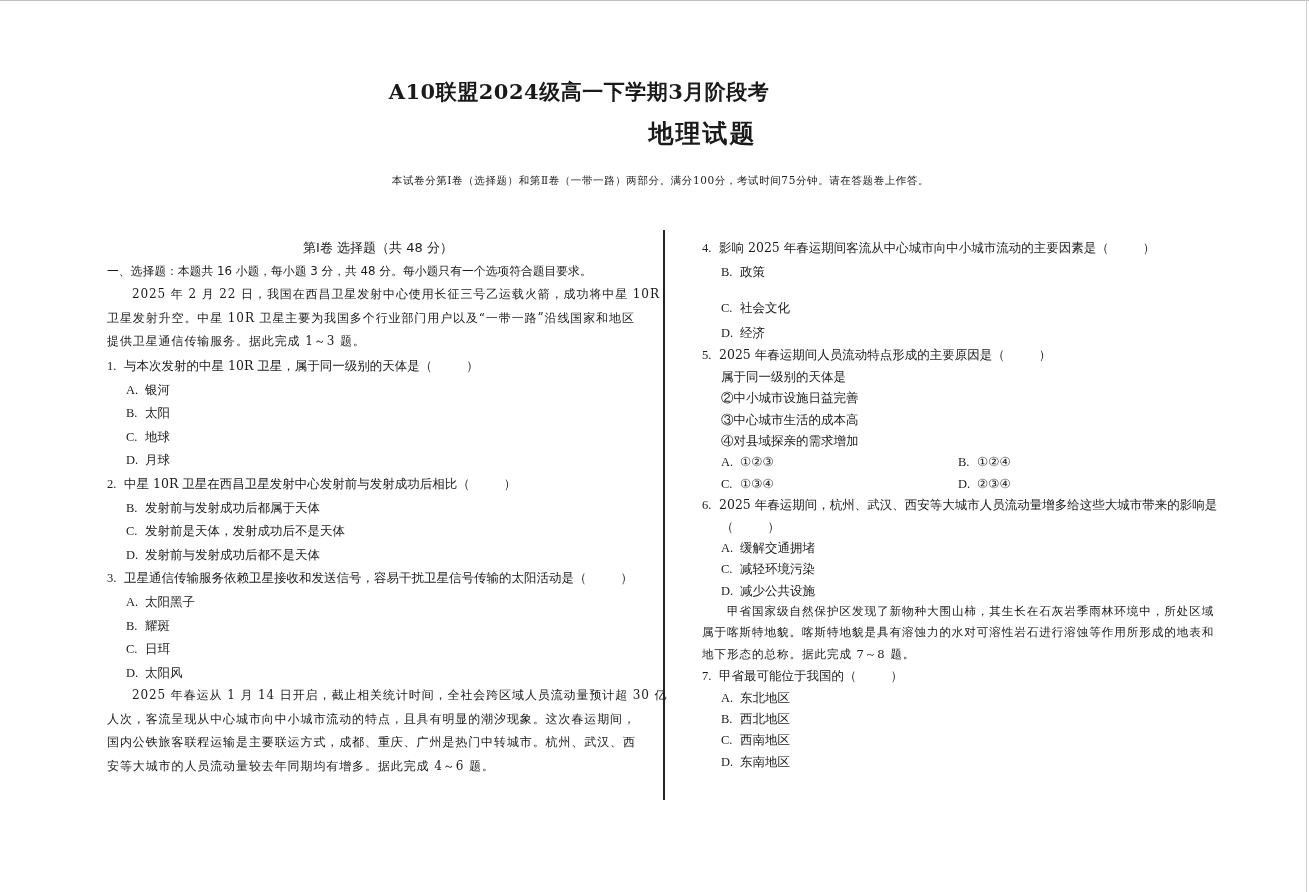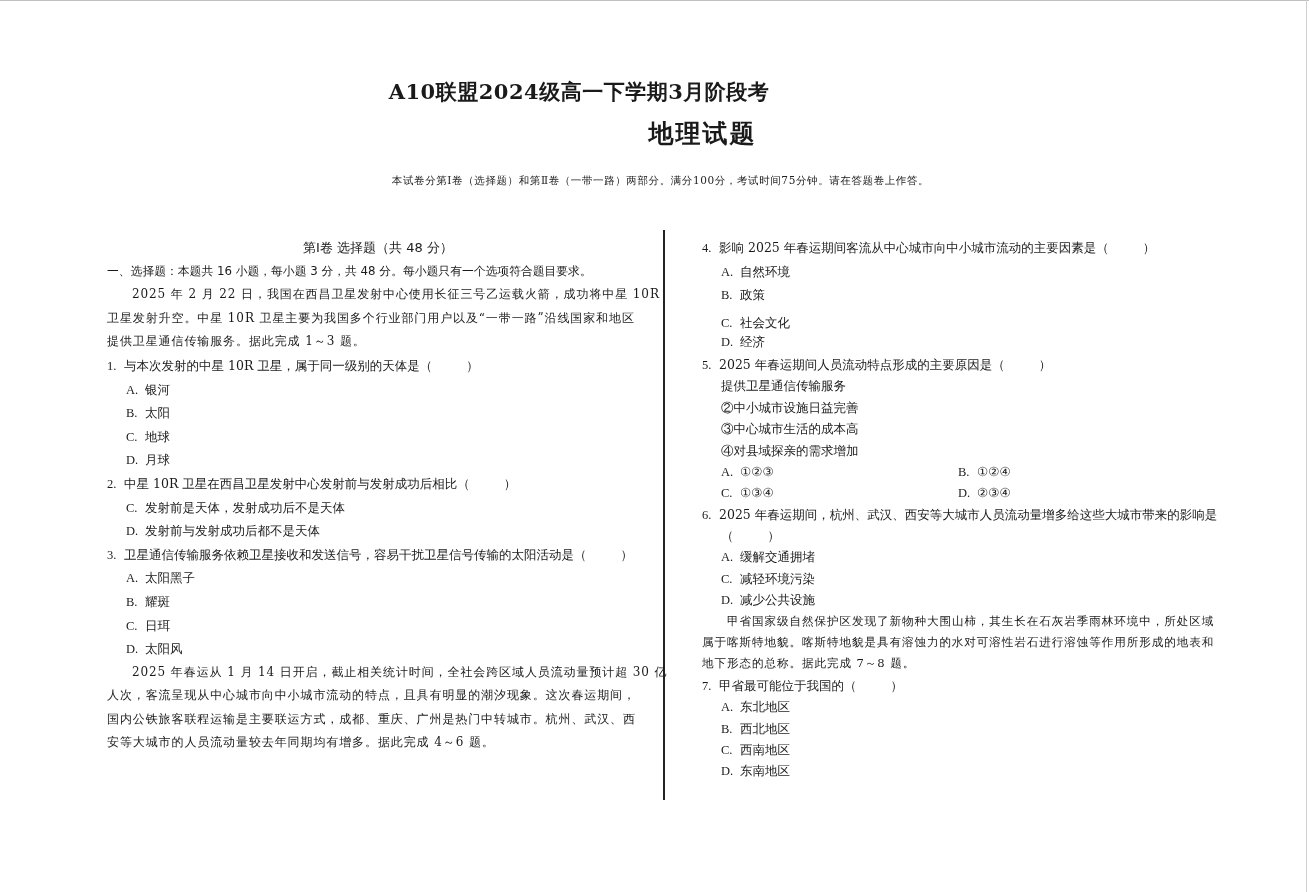--- a/index.html
+++ b/index.html
@@ -64,20 +64,21 @@
   <div>
     <div class="line q"><span class="qnum">1.</span><span>与本次发射的中星 10R 卫星，属于同一级别的天体是（</span><span class="blank"></span><span>）</span></div>
     <div class="line opt"><span class="letter">A.</span><span>银河</span></div>
     <div class="line opt"><span class="letter">B.</span><span>太阳</span></div>
     <div class="line opt"><span class="letter">C.</span><span>地球</span></div>
     <div class="line opt"><span class="letter">D.</span><span>月球</span></div>
   </div>
 
   <div>
     <div class="line q"><span class="qnum">2.</span><span>中星 10R 卫星在西昌卫星发射中心发射前与发射成功后相比（</span><span class="blank"></span><span>）</span></div>
+    <div class="line opt"><span class="letter">B.</span><span>发射前与发射成功后都属于天体</span></div>
     <div class="line opt"><span class="letter">C.</span><span>发射前是天体，发射成功后不是天体</span></div>
     <div class="line opt"><span class="letter">D.</span><span>发射前与发射成功后都不是天体</span></div>
   </div>
 
   <div>
     <div class="line q"><span class="qnum">3.</span><span>卫星通信传输服务依赖卫星接收和发送信号，容易干扰卫星信号传输的太阳活动是（</span><span class="blank"></span><span>）</span></div>
     <div class="line opt"><span class="letter">A.</span><span>太阳黑子</span></div>
     <div class="line opt"><span class="letter">B.</span><span>耀斑</span></div>
     <div class="line opt"><span class="letter">C.</span><span>日珥</span></div>
     <div class="line opt"><span class="letter">D.</span><span>太阳风</span></div>
@@ -87,29 +88,28 @@
     <div class="line para indent">2025 年春运从 1 月 14 日开启，截止相关统计时间，全社会跨区域人员流动量预计超 30 亿</div>
     <div class="line para">人次，客流呈现从中心城市向中小城市流动的特点，且具有明显的潮汐现象。这次春运期间，</div>
     <div class="line para">国内公铁旅客联程运输是主要联运方式，成都、重庆、广州是热门中转城市。杭州、武汉、西</div>
     <div class="line para">安等大城市的人员流动量较去年同期均有增多。据此完成 4～6 题。</div>
   </div>
 </div>
 
 <div class="col col-right">
   <div>
     <div class="line q" style="height:23.6px;line-height:23.6px;"><span class="qnum">4.</span><span>影响 2025 年春运期间客流从中心城市向中小城市流动的主要因素是（</span><span class="blank"></span><span>）</span></div>
-    <div class="line opt" style="height:23.6px;line-height:23.6px;"><span class="letter">A.</span><span>自然环境</span></div>
     <div class="line opt" style="height:23.6px;line-height:23.6px;"><span class="letter">B.</span><span>政策</span></div>
-    <div class="line opt" style="height:23.6px;line-height:32px;"><span class="letter">C.</span><span>社会文化</span></div>
+    <div class="line opt" style="height:23.6px;line-height:21px;margin-top:14px;"><span class="letter">C.</span><span>社会文化</span></div>
     <div class="line opt" style="height:23.6px;line-height:23.6px;"><span class="letter">D.</span><span>经济</span></div>
   </div>
 
   <div>
     <div class="line q"><span class="qnum">5.</span><span>2025 年春运期间人员流动特点形成的主要原因是（</span><span class="blank"></span><span>）</span></div>
-    <div class="line opt">提供卫星通信传输服务</div>
+    <div class="line opt">属于同一级别的天体是</div>
     <div class="line opt">②中小城市设施日益完善</div>
     <div class="line opt">③中心城市生活的成本高</div>
     <div class="line opt">④对县域探亲的需求增加</div>
     <div class="line opt pair">
       <span><span class="letter">A.</span><span>①②③</span></span>
       <span><span class="letter">B.</span><span>①②④</span></span>
     </div>
     <div class="line opt pair">
       <span><span class="letter">C.</span><span>①③④</span></span>
       <span><span class="letter">D.</span><span>②③④</span></span>

